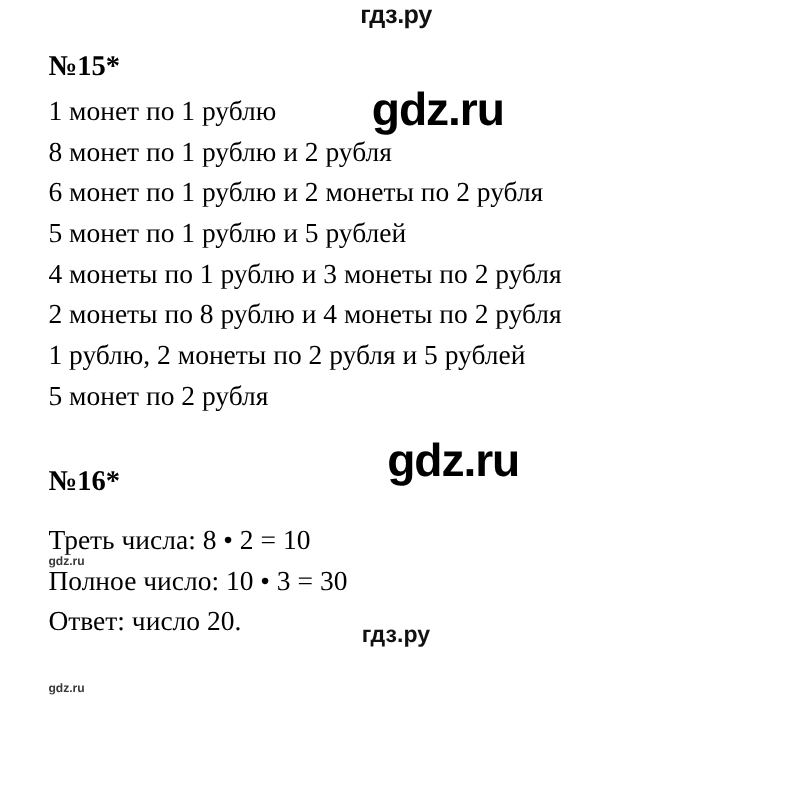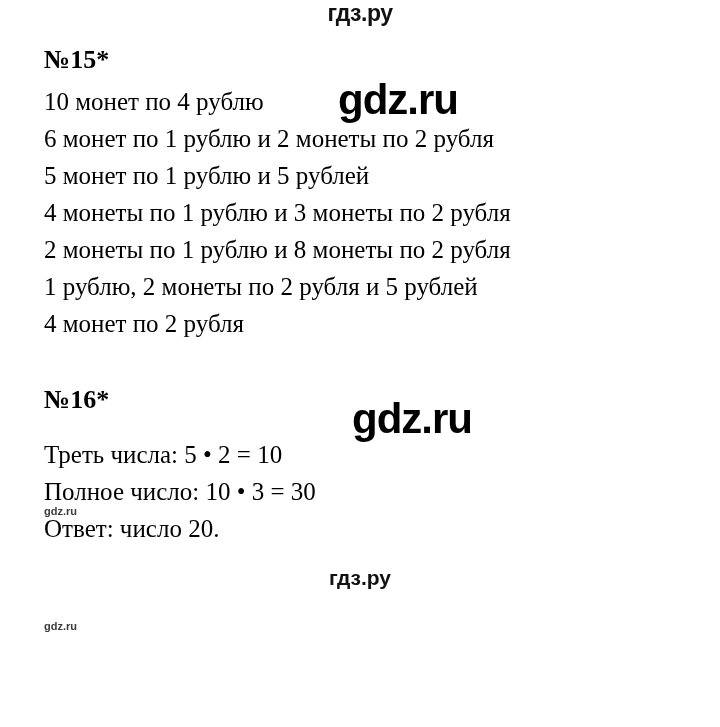--- a/index.html
+++ b/index.html
@@ -119,34 +119,35 @@
 
 <div class="page">
 
   <div class="top-logo">гдз.ру</div>
 
   <div class="content">
 
     <div class="block-1">
       <div class="task-number">№15*</div>
       <ul class="lines">
-        <li>10 монет по 4 рублю</li>
+        <li>1 монет по 1 рублю</li>
+        <li>8 монет по 1 рублю и 2 рубля</li>
         <li>6 монет по 1 рублю и 2 монеты по 2 рубля</li>
         <li>5 монет по 1 рублю и 5 рублей</li>
         <li>4 монеты по 1 рублю и 3 монеты по 2 рубля</li>
-        <li>2 монеты по 1 рублю и 8 монеты по 2 рубля</li>
+        <li>2 монеты по 8 рублю и 4 монеты по 2 рубля</li>
         <li>1 рублю, 2 монеты по 2 рубля и 5 рублей</li>
-        <li>4 монет по 2 рубля</li>
+        <li>5 монет по 2 рубля</li>
       </ul>
     </div>
 
     <div class="block-2">
       <div class="task-number">№16*</div>
       <ul class="lines">
-        <li>Треть числа: 5 • 2 = 10</li>
+        <li>Треть числа: 8 • 2 = 10</li>
         <li>Полное число: 10 • 3 = 30</li>
         <li>Ответ: число 20.</li>
       </ul>
     </div>
 
   </div>
 
   <div class="wm-big wm-1">gdz.ru</div>
   <div class="wm-big wm-2">gdz.ru</div>
   <div class="wm-small wm-s1">gdz.ru</div>

